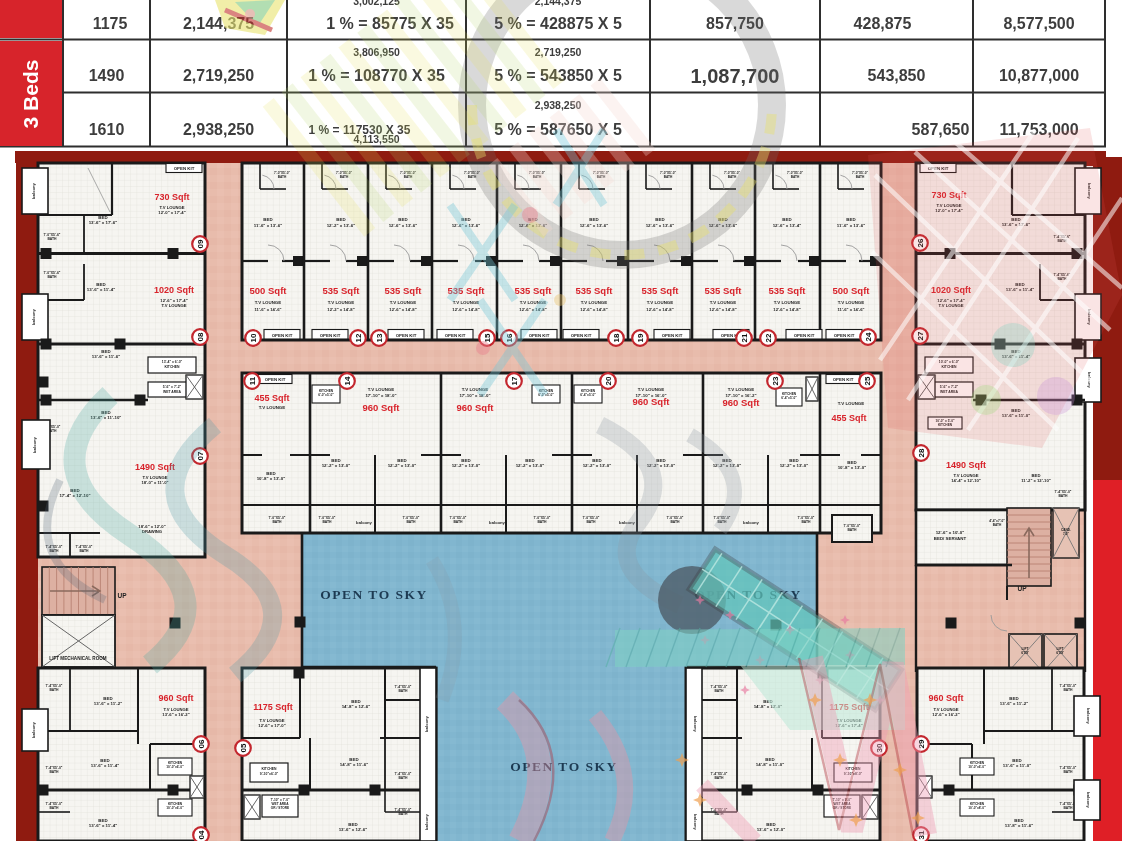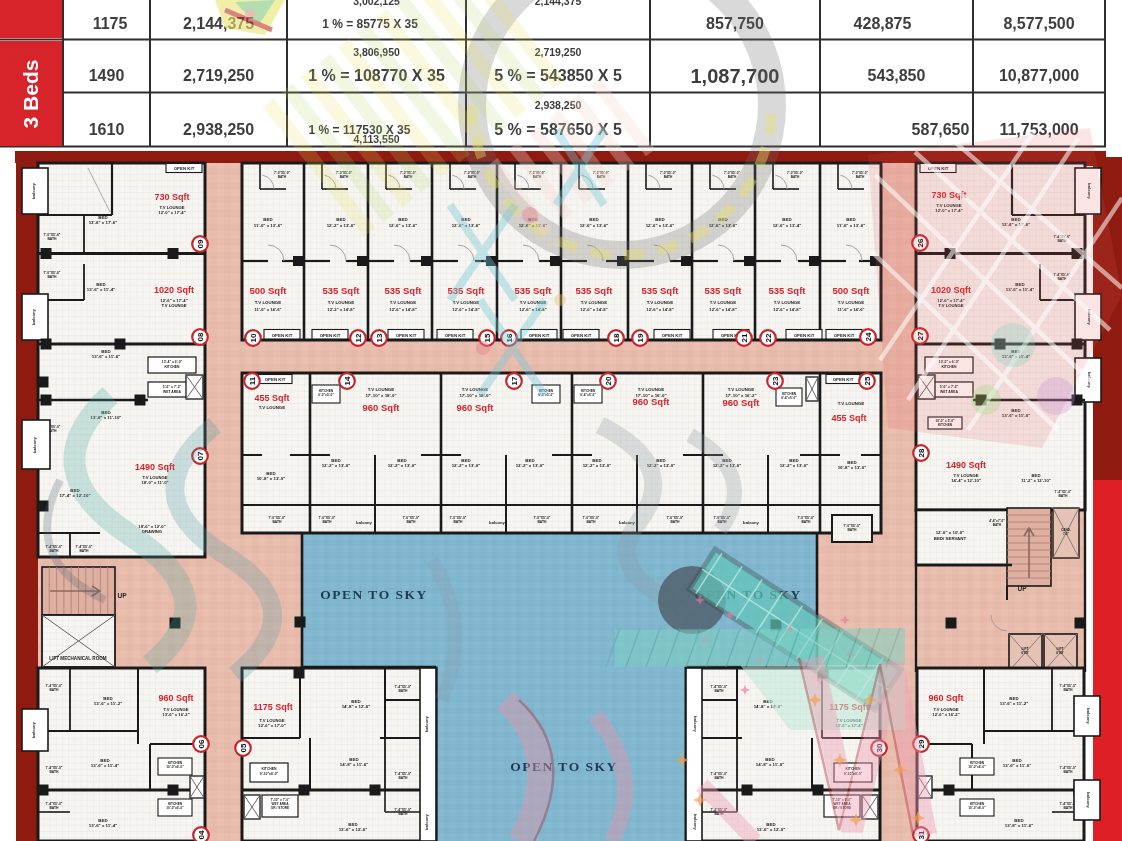--- a/index.html
+++ b/index.html
@@ -24,22 +24,23 @@
       <line x1="650" y1="0" x2="650" y2="147"></line>
       <line x1="820" y1="0" x2="820" y2="147"></line>
       <line x1="973" y1="0" x2="973" y2="147"></line>
       <line x1="1105" y1="0" x2="1105" y2="147"></line>
     </g>
   </svg>
 
   <div class="cell" style="left:63px;top:10px;width:94px;height:28px;font-size:16px;">1175</div>
   <div class="cell" style="left:150px;top:10px;width:137px;height:28px;font-size:16px;">2,144,375</div>
   <div class="cell" style="left:287px;top:-8px;width:179px;height:18px;font-size:10.5px;font-weight:600;">3,002,125</div>
-  <div class="cell" style="left:269px;top:10px;width:202px;height:28px;font-size:12px;">1 % = 85775 X 35</div>
+  <div class="cell" style="left:289px;top:10px;width:202px;height:28px;font-size:16px;">1 % = 85775 X 35</div>
   <div class="cell" style="left:466px;top:-8px;width:184px;height:18px;font-size:10.5px;font-weight:600;">2,144,375</div>
+  <div class="cell" style="left:466px;top:10px;width:184px;height:28px;font-size:16px;">5 % = 428875 X 5</div>
   <div class="cell" style="left:650px;top:10px;width:170px;height:28px;font-size:16px;">857,750</div>
   <div class="cell" style="left:820px;top:10px;width:125px;height:28px;font-size:16px;">428,875</div>
   <div class="cell" style="left:973px;top:10px;width:132px;height:28px;font-size:16px;">8,577,500</div>
 
   <div class="cell" style="left:63px;top:62px;width:87px;height:28px;font-size:16px;">1490</div>
   <div class="cell" style="left:150px;top:62px;width:137px;height:28px;font-size:16px;">2,719,250</div>
   <div class="cell" style="left:287px;top:44px;width:179px;height:16px;font-size:10.5px;font-weight:600;">3,806,950</div>
   <div class="cell" style="left:287px;top:62px;width:179px;height:28px;font-size:16px;">1 % = 108770 X 35</div>
   <div class="cell" style="left:466px;top:44px;width:184px;height:16px;font-size:10.5px;font-weight:600;">2,719,250</div>
   <div class="cell" style="left:466px;top:62px;width:184px;height:28px;font-size:16px;">5 % = 543850 X 5</div>

